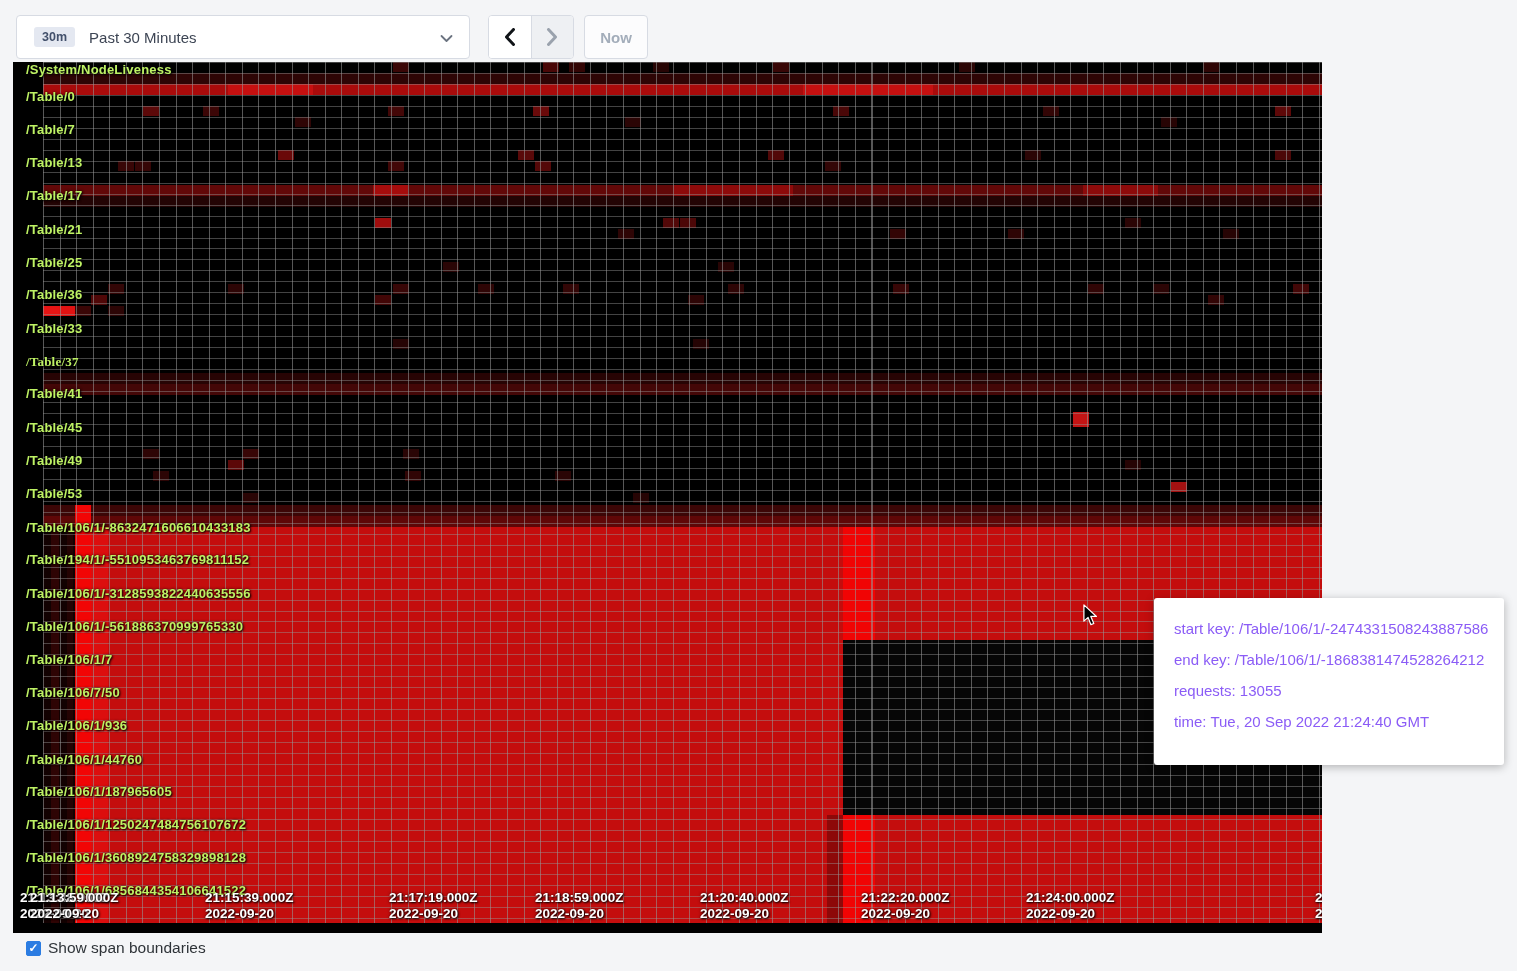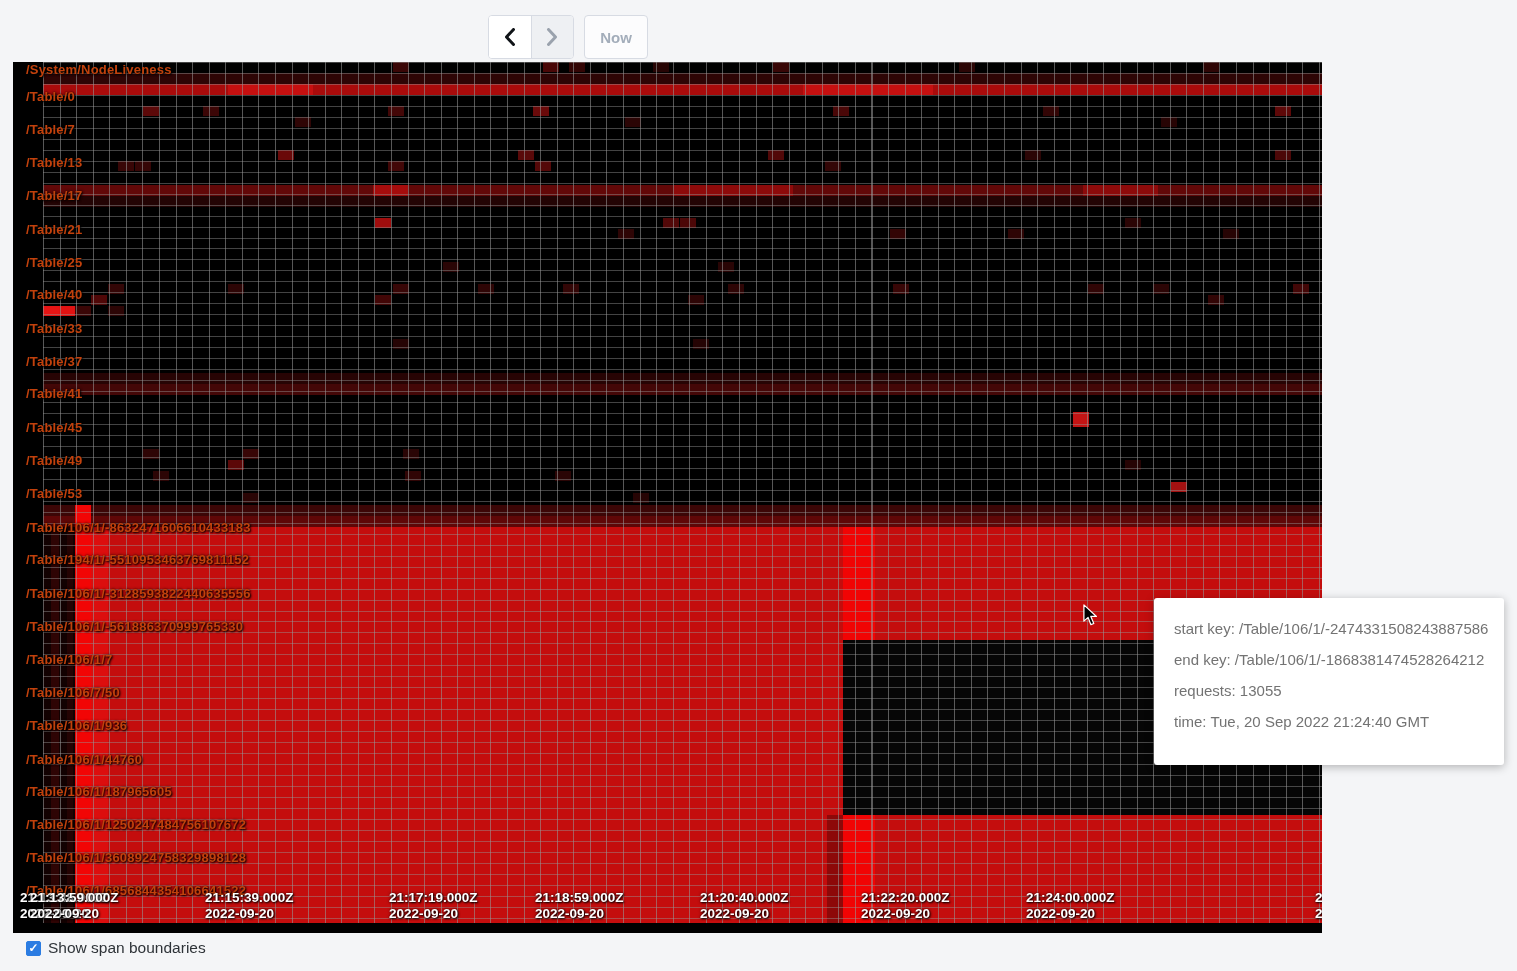--- a/index.html
+++ b/index.html
@@ -39,53 +39,60 @@
   }
   #blocks, .grid { position:absolute; left:0; top:0; width:1309px; height:861px; }
   .blk { position:absolute; }
   .grid {
     left:30px; width:1279px; pointer-events:none;
     background-image:
       repeating-linear-gradient(90deg, rgba(150,150,150,.58) 0, rgba(150,150,150,.58) 1px, transparent 1px, transparent 16.57px),
       repeating-linear-gradient(180deg, rgba(150,150,150,.45) 0, rgba(150,150,150,.45) 1px, transparent 1px, transparent 10.97px);
   }
   .rowlabel {
-    position:absolute; left:13px; color:#c2410c; font-size:13px; font-weight:700;
+    position:absolute; left:13px; color:#bef264; font-size:13px; font-weight:700;
     white-space:nowrap; letter-spacing:.2px;
     text-shadow:1px 1px 2px rgba(0,0,0,.95), 0 0 3px rgba(0,0,0,.85);
   }
   .axislabel {
     position:absolute; color:#fff; font-size:13.5px; font-weight:700; line-height:16px;
     white-space:nowrap; text-shadow:1px 1px 2px rgba(0,0,0,.95), 0 0 3px rgba(0,0,0,.8);
   }
 
   
   .tooltip {
     position:absolute; left:1154px; top:598px; width:350px; min-height:167px;
     background:#fff; border-radius:3px; box-shadow:0 2px 10px rgba(0,0,0,.28);
     padding:13px 20px 12px 20px; z-index:30;
   }
-  .tooltip-line { font-size:15px; color:#737373; margin:9px 0 14px 0; white-space:nowrap; }
+  .tooltip-line { font-size:15px; color:#8b5cf6; margin:9px 0 14px 0; white-space:nowrap; }
   .cursor { position:absolute; left:1082px; top:604px; z-index:40; pointer-events:none; }
 
   
   .footer { position:absolute; left:26px; top:939px; display:flex; align-items:center; }
   .cb {
     width:15px; height:15px; border-radius:2px; background:#fff; border:1px solid #9aa2ad;
     display:inline-flex; align-items:center; justify-content:center; cursor:pointer;
   }
   .cb.on { background:#2b7ce2; border-color:#2b7ce2; }
   .cb.on::after { content:"✓"; color:#fff; font-size:12px; font-weight:700; line-height:1; }
   .cb-label { margin-left:7px; font-size:15.5px; color:#2e3338; }
 </style>
 </head>
 <body>
 
 <div class="page">
 
+  <div class="select">
+    <span class="badge">30m</span>
+    <span class="sel-label">Past 30 Minutes</span>
+    <svg class="sel-chevron" width="13" height="9" viewBox="0 0 13 9">
+      <polyline points="1.5,2 6.5,7 11.5,2" fill="none" stroke="#6b7380" stroke-width="1.8" stroke-linecap="round" stroke-linejoin="round"></polyline>
+    </svg>
+  </div>
 
   <div class="navgroup">
     <button class="navbtn back">
       <svg width="12" height="18" viewBox="0 0 12 18">
         <polyline points="9.5,1.5 2.5,9 9.5,16.5" fill="none" stroke="#101418" stroke-width="3" stroke-linecap="round" stroke-linejoin="round"></polyline>
       </svg>
     </button>
     <button class="navbtn fwd">
       <svg width="12" height="18" viewBox="0 0 12 18">
         <polyline points="2.5,1.5 9.5,9 2.5,16.5" fill="none" stroke="#9aa2ad" stroke-width="3" stroke-linecap="round" stroke-linejoin="round"></polyline>
@@ -192,23 +199,23 @@
       </div>
     <div class="grid"></div>
     <div id="rowlabels">
         <div class="rowlabel" style="top: 0px;">/System/NodeLiveness</div>
         <div class="rowlabel" style="top: 27px;">/Table/0</div>
         <div class="rowlabel" style="top: 60px;">/Table/7</div>
         <div class="rowlabel" style="top: 93px;">/Table/13</div>
         <div class="rowlabel" style="top: 126px;">/Table/17</div>
         <div class="rowlabel" style="top: 160px;">/Table/21</div>
         <div class="rowlabel" style="top: 193px;">/Table/25</div>
-        <div class="rowlabel" style="top: 225px;">/Table/40</div>
+        <div class="rowlabel" style="top: 225px;">/Table/36</div>
         <div class="rowlabel" style="top: 259px;">/Table/33</div>
-        <div class="rowlabel" style="top: 292px;">/Table/37</div>
+        <div class="rowlabel" style="top: 292px; font-family: Liberation Serif, serif;">/Table/37</div>
         <div class="rowlabel" style="top: 324px;">/Table/41</div>
         <div class="rowlabel" style="top: 358px;">/Table/45</div>
         <div class="rowlabel" style="top: 391px;">/Table/49</div>
         <div class="rowlabel" style="top: 424px;">/Table/53</div>
         <div class="rowlabel" style="top: 458px;">/Table/106/1/-8632471606610433183</div>
         <div class="rowlabel" style="top: 490px;">/Table/194/1/-5510953463769811152</div>
         <div class="rowlabel" style="top: 524px;">/Table/106/1/-3128593822440635556</div>
         <div class="rowlabel" style="top: 557px;">/Table/106/1/-561886370999765330</div>
         <div class="rowlabel" style="top: 590px;">/Table/106/1/7</div>
         <div class="rowlabel" style="top: 623px;">/Table/106/7/50</div>

